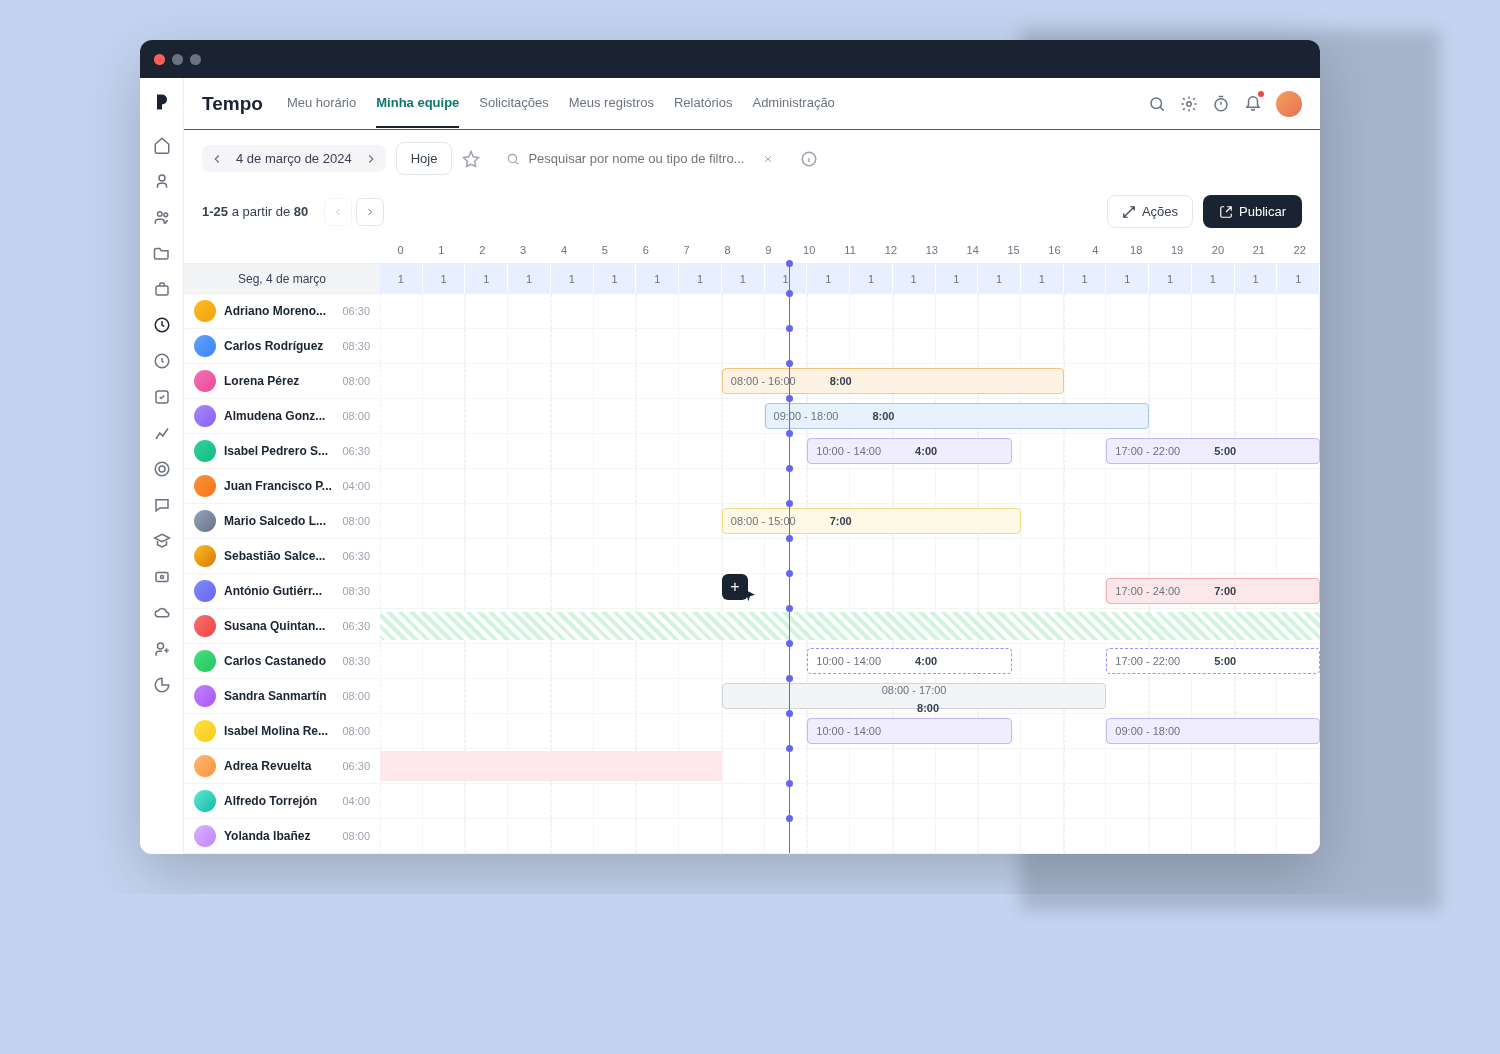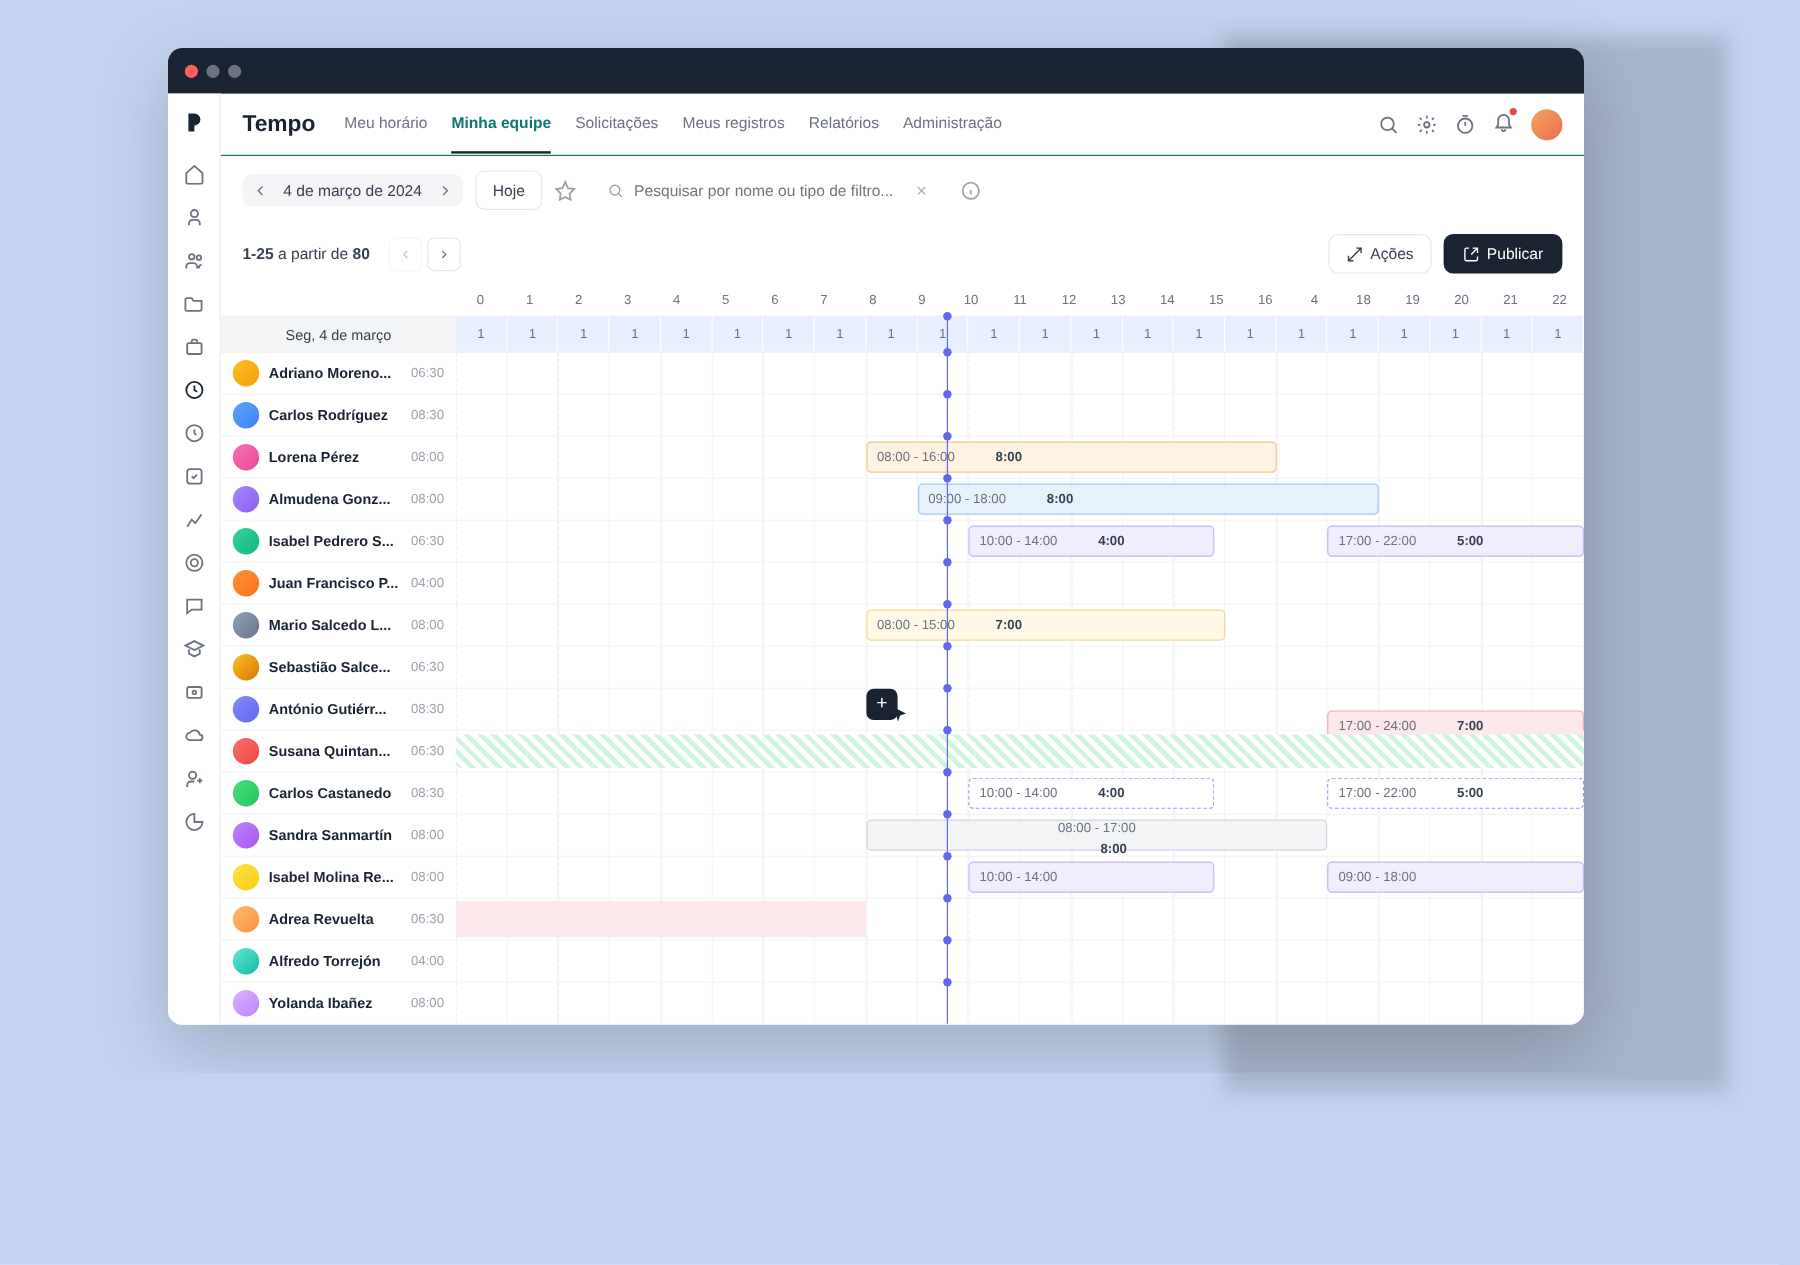--- a/index.html
+++ b/index.html
@@ -624,21 +624,21 @@
                   <div class="grid-line"></div>
                   <div class="grid-line"></div>
                   <div class="grid-line"></div>
                   <div class="grid-line"></div>
                   <div class="grid-line"></div>
                   <div class="grid-line"></div>
                   <div class="grid-line"></div>
                   <div class="grid-line"></div>
                   <div class="grid-line"></div>
                 </div>
-                <div class="shift pink" style="left: 77.2727%; width: 22.7273%; margin-top: 14px;">
+                <div class="shift pink" style="left: 77.2727%; width: 22.7273%;">
                   <span class="time">17:00 - 24:00</span>
                   <span class="dur">7:00</span>
                 </div>
                 <div class="add-btn" style="left: 36.3636%;">+</div>
                 <div class="cursor" style="left: calc(36.3636% + 18px); top: 14px;"><svg viewBox="0 0 24 24" fill="#1a2332">
                     <path d="M6 2l4 14 2-6 6-2L6 2z"></path>
                   </svg></div>
                 <div class="nowline" style="left: 43.5%;"></div>
               </div>
             </div>

